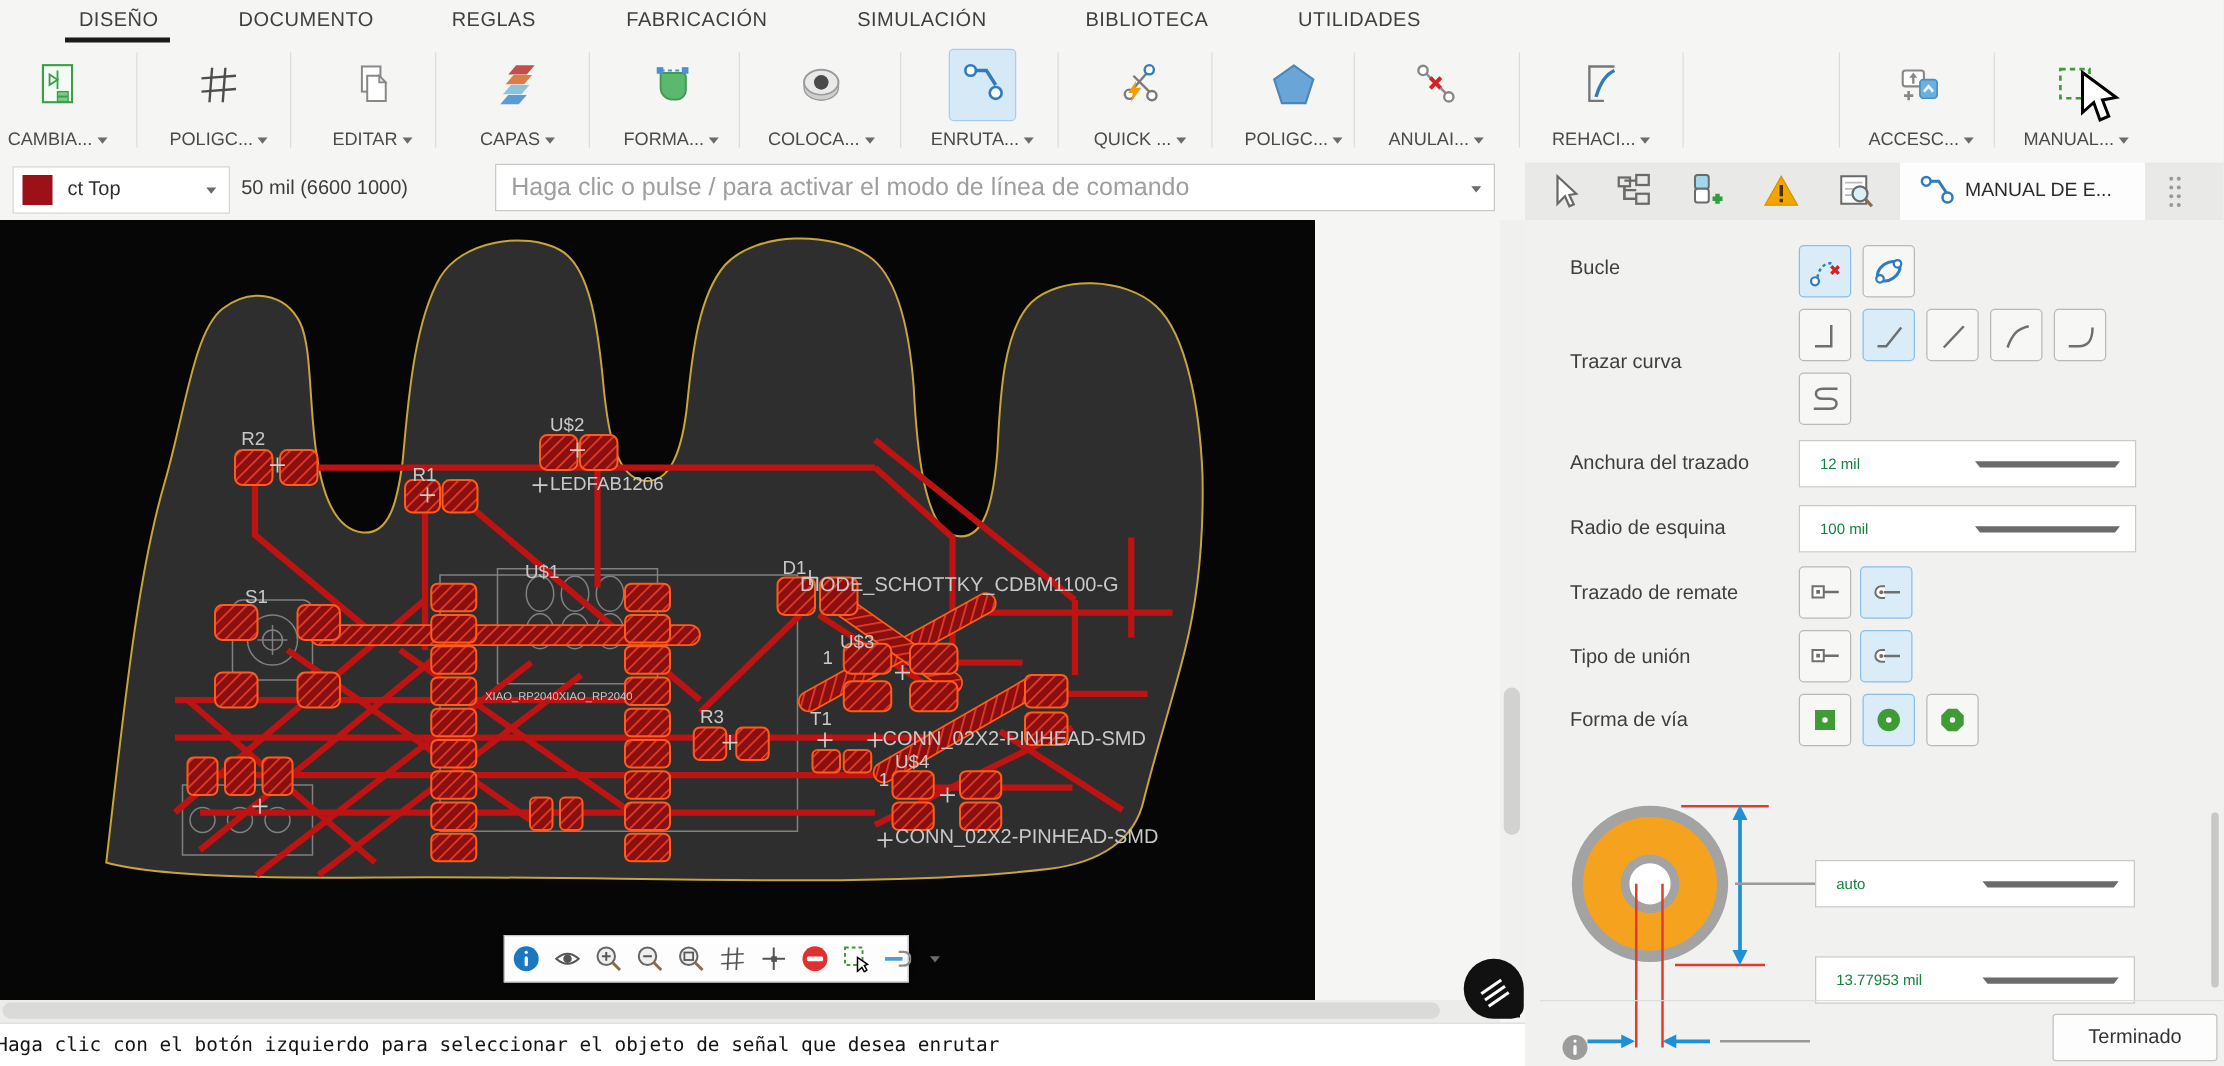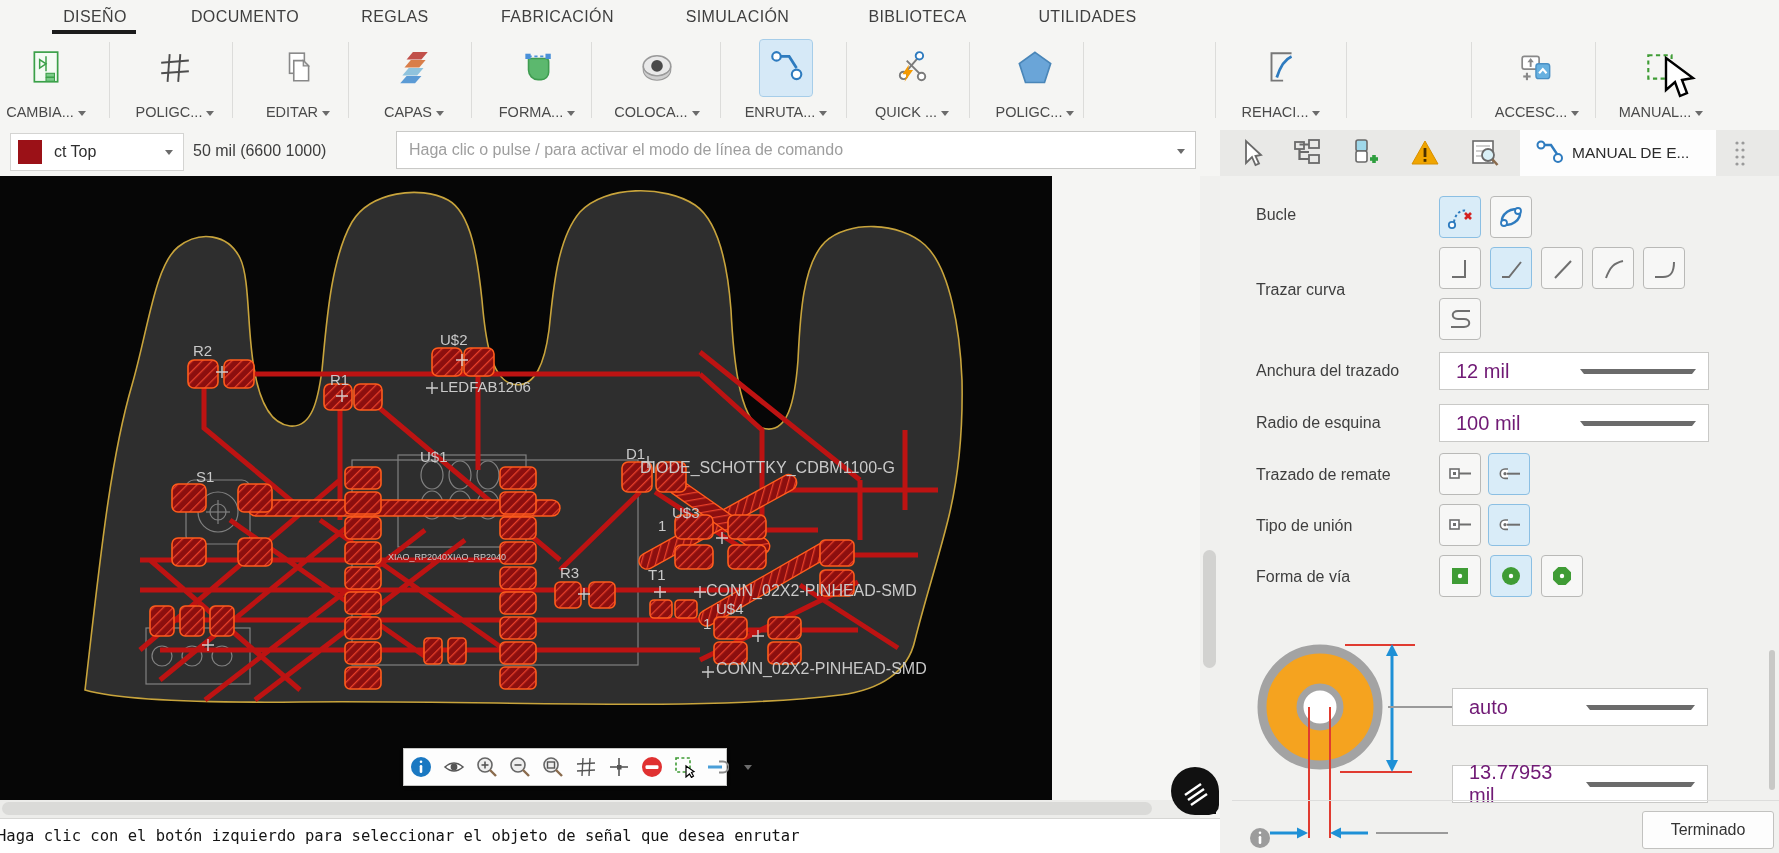--- a/index.html
+++ b/index.html
@@ -17,21 +17,21 @@
   .tb-label{position:absolute;left:0;right:0;bottom:6px;font-size:14.5px;color:#4a4a4a;white-space:nowrap;}
   .tb-sep{position:absolute;top:8px;width:1px;height:76px;background:#dcdcda;}
   .caret{display:inline-block;width:0;height:0;border-left:4px solid transparent;border-right:4px solid transparent;border-top:5px solid #6b6b6b;margin-left:4px;vertical-align:middle;}
   
   #belt{left:0;top:126px;width:1220px;height:50px;background:#f5f5f3;}
   #layer-select{position:absolute;left:10px;top:7px;width:172px;height:36px;background:#fff;border:1px solid #d4d4d2;display:flex;align-items:center;cursor:pointer;}
   #layer-swatch{width:24px;height:24px;background:#9b1117;margin-left:7px;}
   #layer-name{font-size:16px;color:#2e2e2e;margin-left:12px;flex:1;}
   #grid-info{position:absolute;left:193px;top:7px;height:36px;line-height:36px;font-size:16px;color:#3d3d3d;}
   #cmdline{position:absolute;left:396px;top:5px;width:800px;height:38px;background:#fff;border:1px solid #c9c9c7;box-sizing:border-box;}
-  #cmdline input{width:calc(100% - 30px);height:100%;border:0;outline:0;font-size:16px;padding:0 12px;color:#14532d;font-family:"Liberation Sans",sans-serif;background:transparent;}
+  #cmdline input{width:calc(100% - 30px);height:100%;border:0;outline:0;font-size:20px;padding:0 12px;color:#14532d;font-family:"Liberation Sans",sans-serif;background:transparent;}
   #cmdline input::placeholder{color:#9e9e9e;}
   #cmd-caret{position:absolute;right:10px;top:17px;}
   
   #canvas{left:0;top:176px;width:1052px;height:624px;background:#060606;}
   .pcb-label{fill:#c9c9c9;font-family:"Liberation Sans",sans-serif;}
   
   #vtoolbar{left:403px;top:748px;width:324px;height:38px;background:#fdfdfd;border:1px solid #c7c7c5;box-shadow:0 1px 3px rgba(0,0,0,.45);display:flex;align-items:center;padding:0 6px;box-sizing:border-box;gap:11px;}
   .vt-icon{width:22px;height:22px;flex:0 0 auto;cursor:pointer;}
   
   #vscroll{left:1200px;top:176px;width:20px;height:624px;background:#f0f0ee;}
@@ -46,21 +46,21 @@
   #tabbar{left:1220px;top:130px;width:559px;height:46px;background:#e9e9e7;}
   .tab-icon{position:absolute;top:8px;width:30px;height:30px;cursor:pointer;}
   #active-tab{position:absolute;left:300px;top:0;width:196px;height:46px;background:#fdfdfd;display:flex;align-items:center;cursor:pointer;}
   #active-tab-label{font-size:15.5px;color:#2b2b2b;margin-left:8px;white-space:nowrap;}
   #tab-dots{position:absolute;left:513px;top:9px;}
   #panel{left:1220px;top:176px;width:559px;height:677px;background:#f1f1ef;}
   .p-label{position:absolute;left:36px;font-size:16px;color:#3e3e3e;white-space:nowrap;}
   .p-btn{position:absolute;width:42px;height:42px;background:#f7f7f6;border:1px solid #b9b9b7;border-radius:4px;box-sizing:border-box;display:flex;align-items:center;justify-content:center;cursor:pointer;}
   .p-btn.sel{background:#d9ecf8;border-color:#8bbfe3;}
   .p-dd{position:absolute;height:38px;background:#fff;border:1px solid #c9c9c7;box-sizing:border-box;display:flex;align-items:center;cursor:pointer;}
-  .p-dd span{font-size:20px;color:#701a75;margin-left:16px;flex:1;}
+  .p-dd span{font-size:12px;color:#15803d;margin-left:16px;flex:1;}
   .p-dd .caret{margin-right:12px;}
   #done-strip{position:absolute;left:12px;top:624px;width:547px;height:53px;border-top:1px solid #dddddc;}
   #done-btn{position:absolute;left:410px;top:10px;width:130px;height:36px;background:#fdfdfd;border:1px solid #c2c2c0;border-radius:3px;font-size:16px;color:#333;display:flex;align-items:center;justify-content:center;cursor:pointer;}
   #info-icon{position:absolute;left:17px;top:26px;width:22px;height:22px;}
   #panel-scroll{position:absolute;left:549px;top:474px;width:6px;height:140px;background:#c8c8c6;border-radius:3px;}
   #mouse-cursor{left:1662px;top:56px;width:34px;height:44px;}
 </style>
 </head>
 <body>
 
@@ -181,20 +181,35 @@
 
     <div class="tb-group" style="left:973px;">
       <div class="tb-icon">
           <svg width="38" height="38" viewBox="0 0 34 34">
             <polygon points="17,3 31,13 25.5,30 8.5,30 3,13" fill="#6aa5d8" stroke="#4a86b8" stroke-width="1.5"></polygon>
           </svg>
         </div>
       <div class="tb-label"><span>POLIGC...</span><span class="caret"></span></div>
     </div>
 
+    <div class="tb-group" style="left:1087px;">
+      <div class="tb-icon">
+          <svg width="36" height="36" viewBox="0 0 34 34">
+            <circle cx="7" cy="6" r="3.5" fill="#fff" stroke="#888" stroke-width="1.8"></circle>
+            <line x1="9.5" y1="8.5" x2="14" y2="13" stroke="#888" stroke-width="1.8"></line>
+            <g stroke="#d42222" stroke-width="3">
+              <line x1="12.5" y1="11.5" x2="20.5" y2="19.5"></line>
+              <line x1="20.5" y1="11.5" x2="12.5" y2="19.5"></line>
+            </g>
+            <line x1="20" y1="19" x2="24.5" y2="23.5" stroke="#888" stroke-width="1.8"></line>
+            <circle cx="26.5" cy="26" r="3.5" fill="#fff" stroke="#888" stroke-width="1.8"></circle>
+          </svg>
+        </div>
+      <div class="tb-label"><span>ANULAI...</span><span class="caret"></span></div>
+    </div>
 
     <div class="tb-group" style="left:1219px;">
       <div class="tb-icon">
           <svg width="36" height="38" viewBox="0 0 34 36">
             <polyline points="27,4 8,4 8,30 19,30" fill="none" stroke="#777" stroke-width="1.8"></polyline>
             <path d="M27,7 C20,10 16,17 13,27" fill="none" stroke="#2e7bbf" stroke-width="2.6"></path>
           </svg>
         </div>
       <div class="tb-label"><span>REHACI...</span><span class="caret"></span></div>
     </div>

